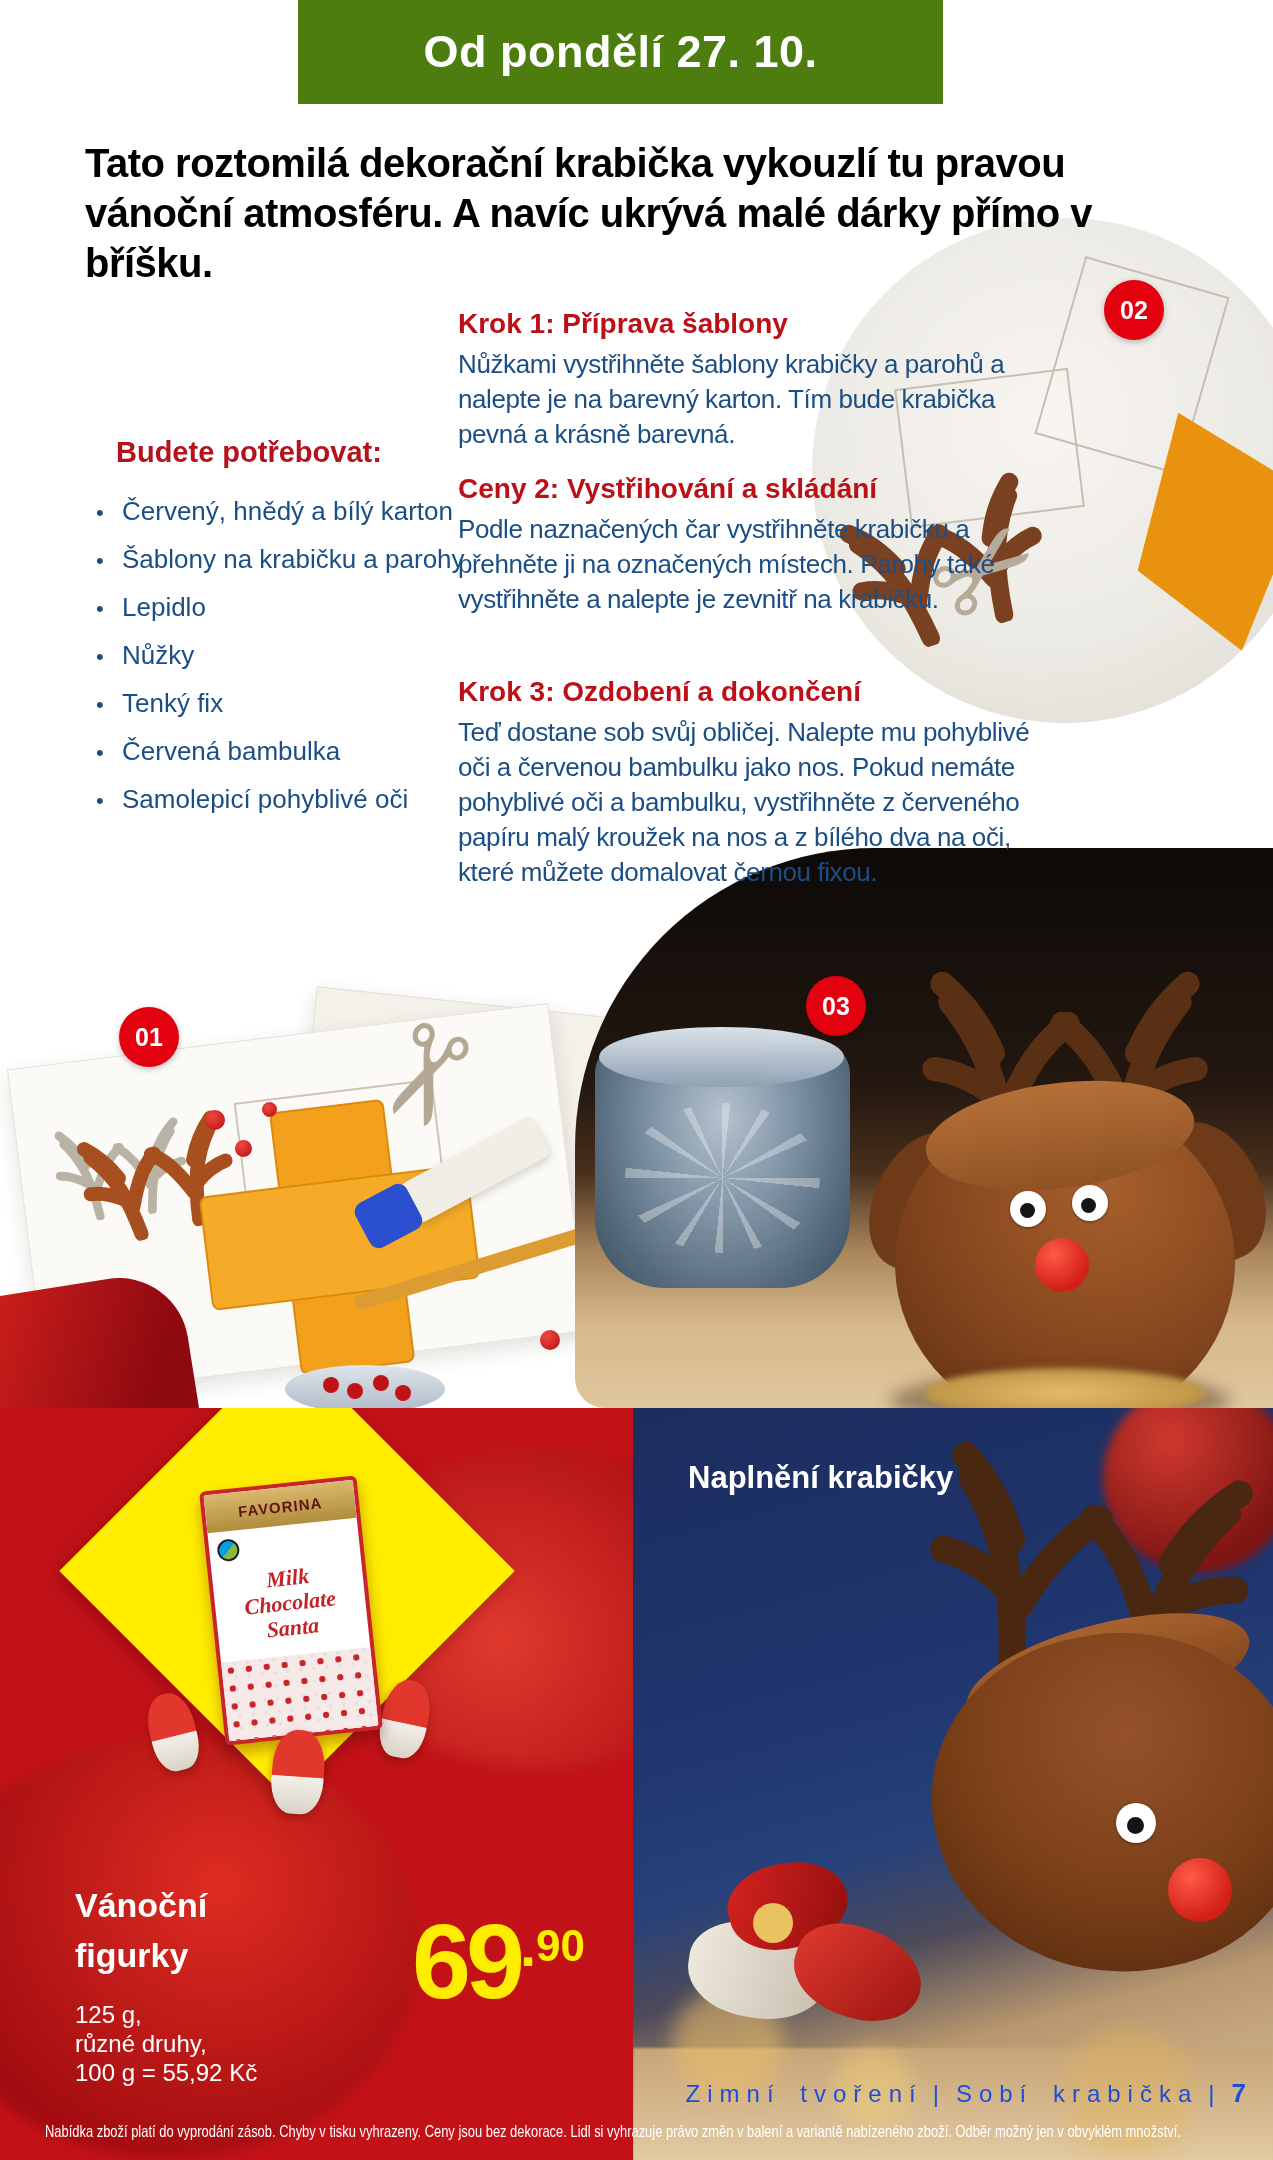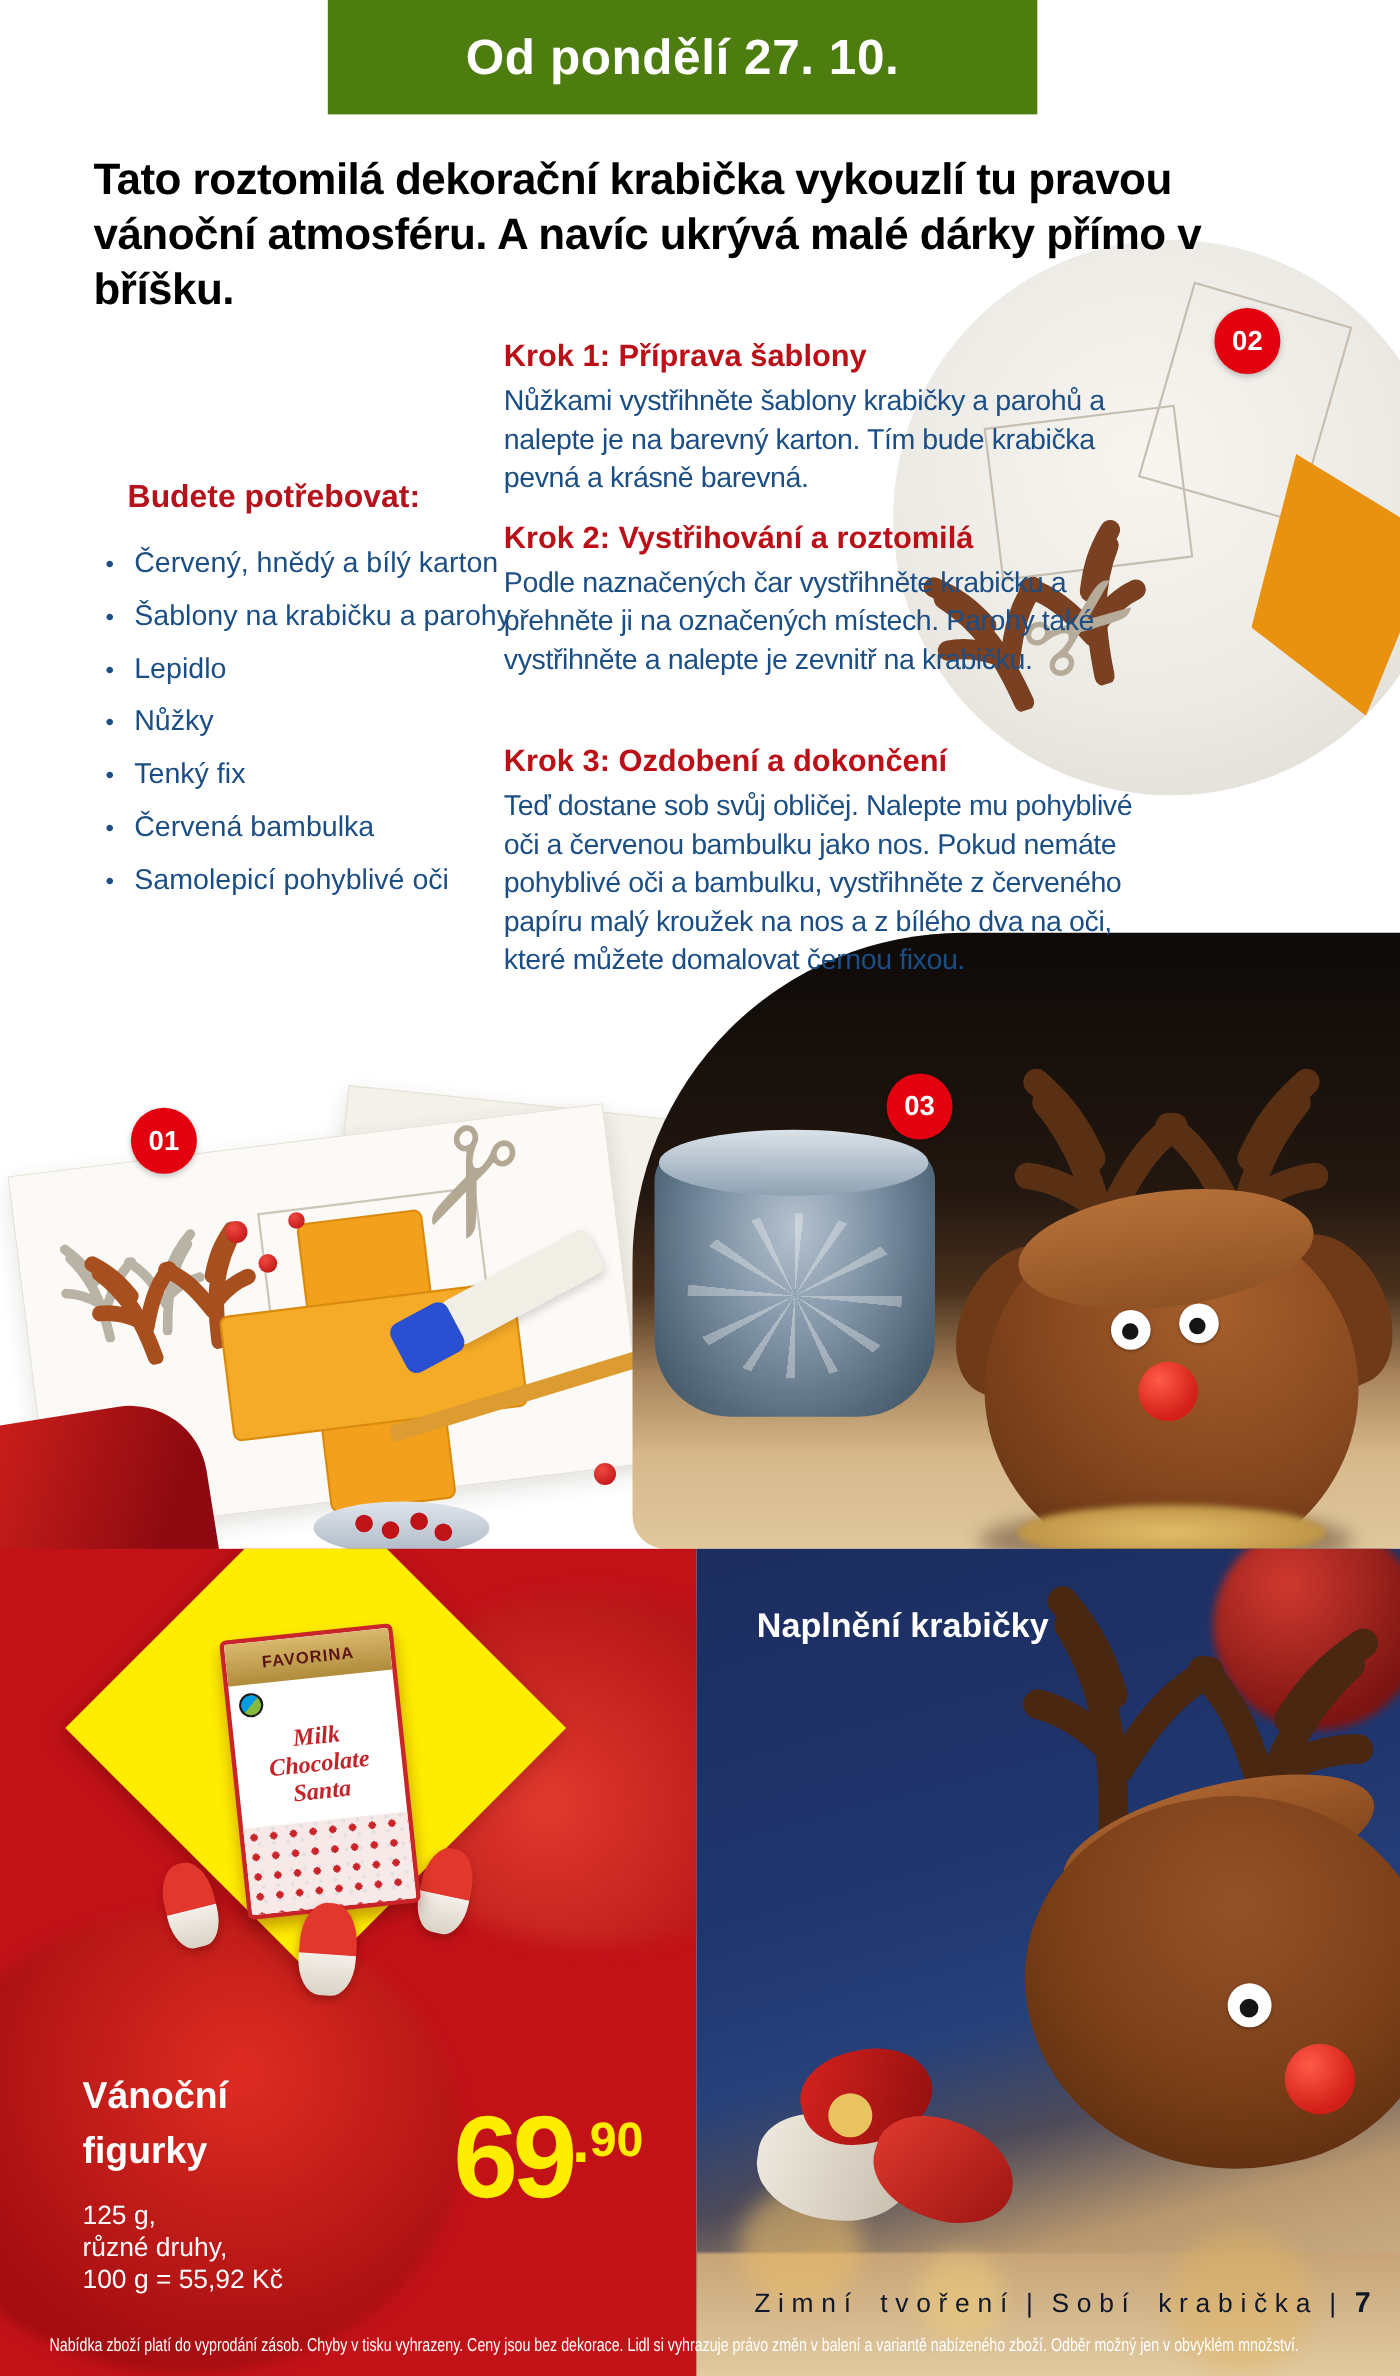--- a/index.html
+++ b/index.html
@@ -158,21 +158,21 @@
   .st3{left:272px;top:322px;transform:rotate(4deg);width:52px;height:84px;}
   .prod-name{left:75px;top:472px;width:200px;color:#fff;font-size:34px;line-height:50px;font-weight:bold;}
   .prod-details{left:75px;top:546px;width:280px;color:#fff;font-size:24px;line-height:29px;margin-top:46px;}
   .prod-details div{position:static;}
   .price{left:412px;top:505px;display:flex;align-items:flex-start;color:#ffed00;font-weight:bold;}
   .price .pi{position:static;font-size:106px;line-height:96px;letter-spacing:-5px;}
   .price .pd{position:static;font-size:58px;line-height:58px;margin-top:4px;}
   .price .ps{position:static;font-size:44px;line-height:58px;margin-top:4px;}
 
   
-  .footline{right:20px;top:2078px;color:#0f172a;font-size:24px;letter-spacing:7px;word-spacing:6px;z-index:40;white-space:nowrap;}
+  .footline{right:20px;top:2078px;color:#1d4ed8;font-size:24px;letter-spacing:7px;word-spacing:6px;z-index:40;white-space:nowrap;}
   .footline span{position:static;}
   .footline .sep{padding:0 10px;}
   .footline .pg{font-weight:bold;font-size:26px;}
   .legal{left:45px;top:2122px;color:#fff;font-size:17px;white-space:nowrap;z-index:40;
          transform:scaleX(.76);transform-origin:left center;}
 </style>
 </head>
 <body>
 
 <div class="page">
@@ -358,21 +358,21 @@
     <li><span class="blt">•</span><span>Tenký fix</span></li>
     <li><span class="blt">•</span><span>Červená bambulka</span></li>
     <li><span class="blt">•</span><span>Samolepicí pohyblivé oči</span></li>
   </ul>
 
   <div class="step s1">
     <h3>Krok 1: Příprava šablony</h3>
     <p>Nůžkami vystřihněte šablony krabičky a parohů a nalepte je na barevný karton. Tím bude krabička pevná a krásně barevná.</p>
   </div>
   <div class="step s2">
-    <h3>Krok 2: Vystřihování a roztomilá</h3>
+    <h3>Ceny 2: Vystřihování a skládání</h3>
     <p>Podle naznačených čar vystřihněte krabičku a přehněte ji na označených místech. Parohy také vystřihněte a nalepte je zevnitř na krabičku.</p>
   </div>
   <div class="step s3">
     <h3>Krok 3: Ozdobení a dokončení</h3>
     <p>Teď dostane sob svůj obličej. Nalepte mu pohyblivé oči a červenou bambulku jako nos. Pokud nemáte pohyblivé oči a bambulku, vystřihněte z červeného papíru malý kroužek na nos a z bílého dva na oči, které můžete domalovat černou fixou.</p>
   </div>
 
   <div class="badge b01">
       <span>01</span>
     </div>

